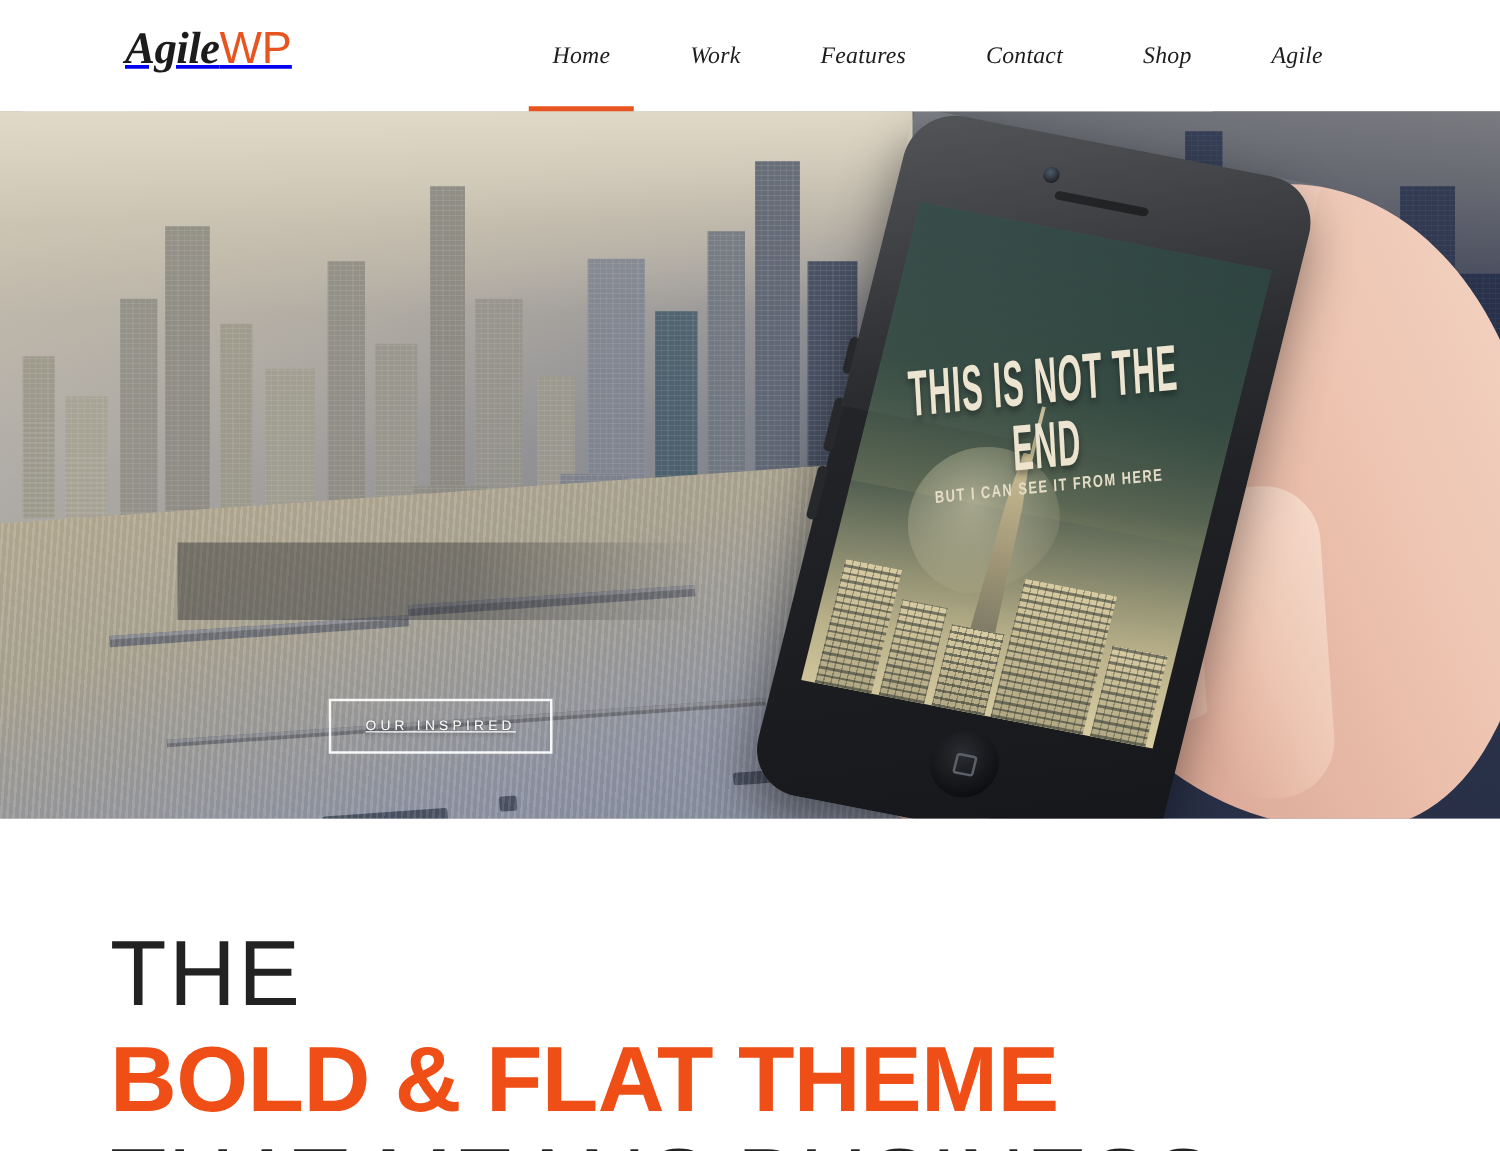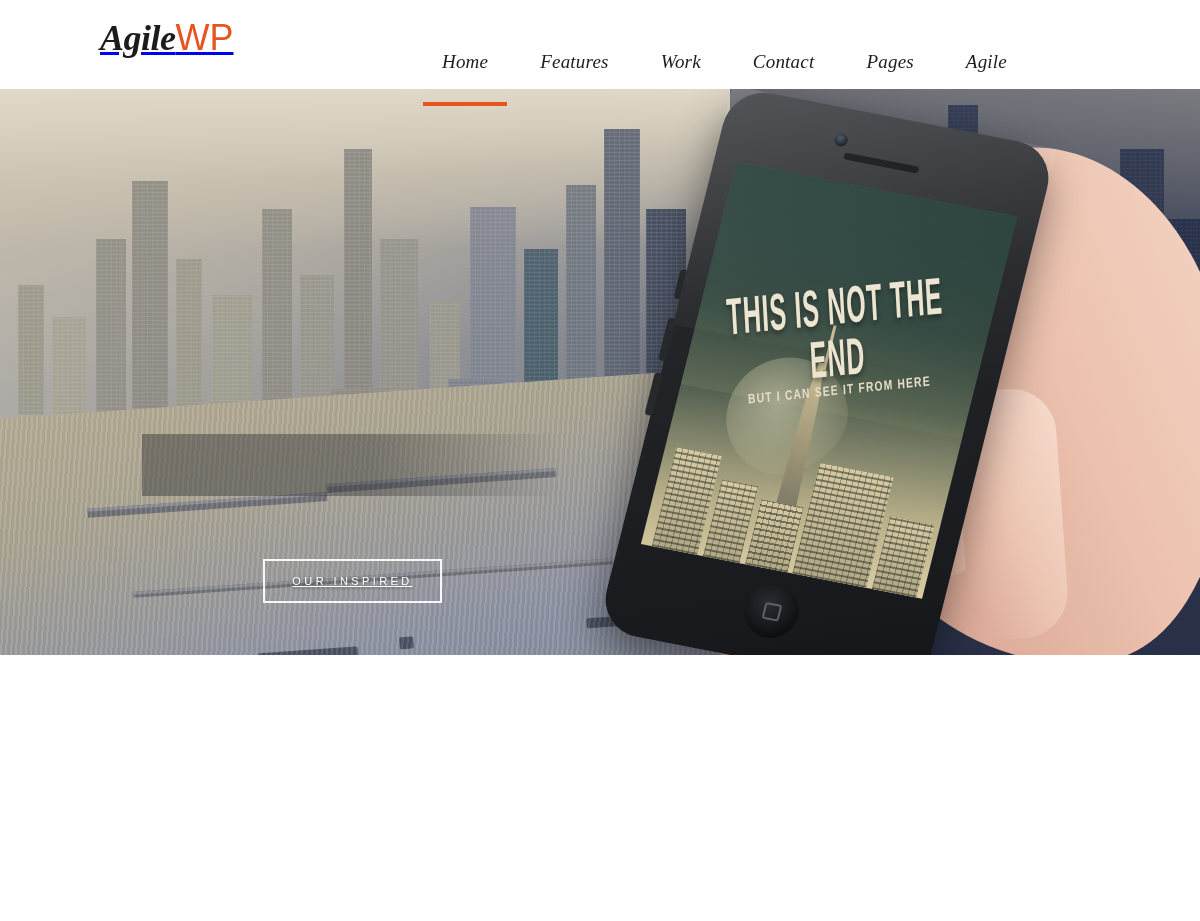--- a/index.html
+++ b/index.html
@@ -18,21 +18,21 @@
     position:absolute; left:82px; top:20px;
     font-family:"Liberation Serif", serif;
     font-size:36px; font-weight:700; letter-spacing:-0.5px;
     white-space:nowrap; line-height:1;
   }
   .logo .agile { color:#1c1c1c; font-style:italic; font-family:"Liberation Serif", serif; }
   .logo .wp { color:#e8541f; font-weight:400; font-style:normal; font-family:"Liberation Sans", sans-serif; letter-spacing:0px; }
 
   .nav {
     position:absolute; left:400px; top:0; height:89px;
-    display:flex; align-items:center; gap:4px;margin-top:17px;
+    display:flex; align-items:center; gap:16px;
   }
   .nav-item {
     position:relative; height:89px; display:flex; align-items:center;
     padding:0 24px;
     font-family:"Liberation Serif", serif;
     font-style:italic;
     font-size:19px; color:#1d1d1d; letter-spacing:0.2px;
     text-decoration:none; white-space:nowrap; cursor:pointer;
   }
   .nav-item.active::after {
@@ -219,30 +219,30 @@
 
     <a class="logo" href="#">
       <span class="agile">Agile</span><span class="wp">WP</span>
     </a>
 
     <nav class="nav">
       <a class="nav-item active" href="#">
         <span>Home</span>
       </a>
       <a class="nav-item" href="#">
+        <span>Work</span>
+      </a>
+      <a class="nav-item" href="#">
         <span>Features</span>
       </a>
       <a class="nav-item" href="#">
-        <span>Work</span>
-      </a>
-      <a class="nav-item" href="#">
         <span>Contact</span>
       </a>
       <a class="nav-item" href="#">
-        <span>Pages</span>
+        <span>Shop</span>
       </a>
       <a class="nav-item" href="#">
         <span>Agile</span>
       </a>
     </nav>
   </div>
 
   <div class="hero">
 
     <div class="hero-sky"></div>
@@ -333,14 +333,21 @@
         <div class="gloss"></div>
       </div>
     </div>
 
     <div class="hero-band"></div>
     <a class="hero-btn" href="#">
       <span>OUR INSPIRED</span>
     </a>
   </div>
 
+  <div class="intro">
+    <div class="intro-inner">
+      <div class="line1">THE</div>
+      <div class="line2">BOLD &amp; FLAT THEME</div>
+      <div class="line3">THAT MEANS BUSINESS</div>
+    </div>
+  </div>
 
 </div>
 
 </body></html>

